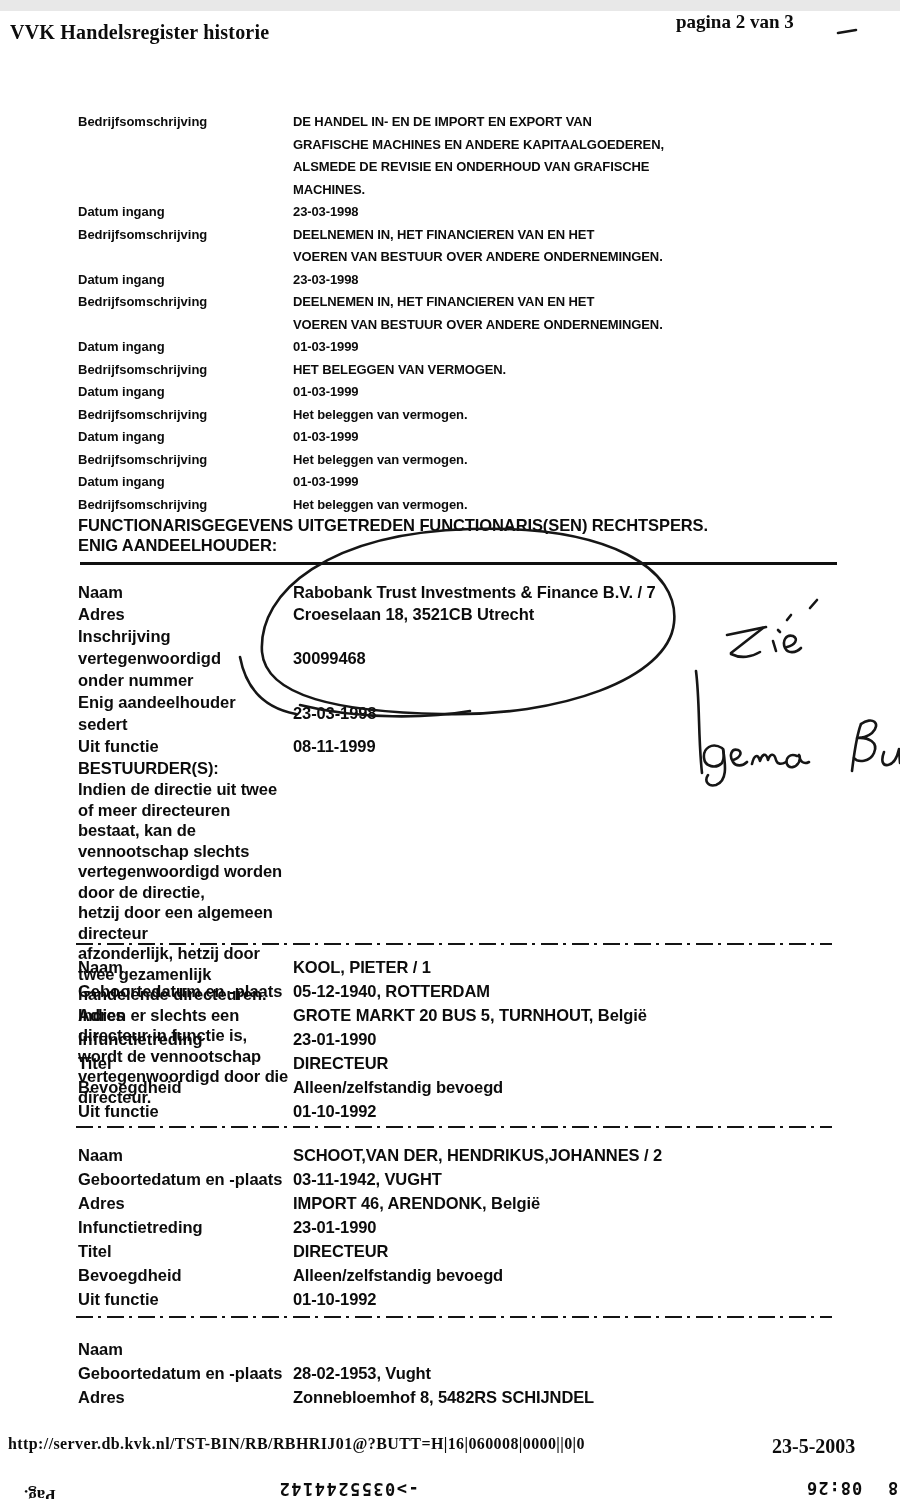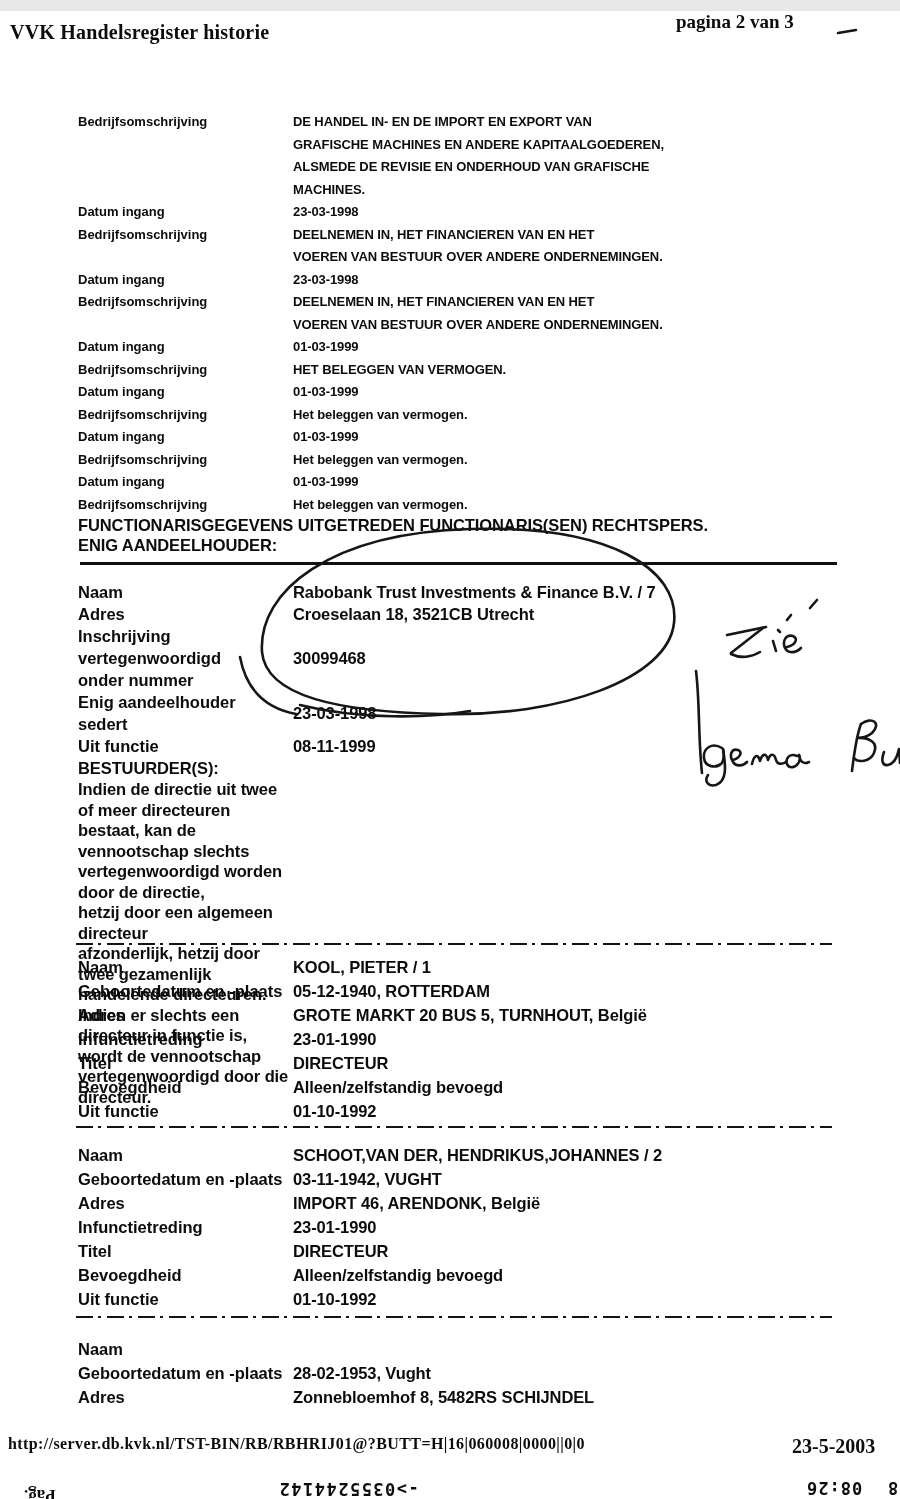--- a/index.html
+++ b/index.html
@@ -27,21 +27,21 @@
   
   .solid-line{position:absolute;left:80px;top:551px;width:757px;height:3px;background:#101010;}
   .dashed-line{position:absolute;left:76px;width:756px;height:2px;
      background:repeating-linear-gradient(90deg,#141414 0 17px,transparent 17px 22px,#141414 22px 25px,transparent 25px 31px);}
   #dash-0{top:932px;}
   #dash-1{top:1115px;}
   #dash-2{top:1305px;}
   
   .footer-url{position:absolute;left:8px;top:1424px;font-family:"Liberation Serif",serif;
               font-weight:700;font-size:16px;letter-spacing:.4px;white-space:nowrap;}
-  .footer-date{position:absolute;left:792px;top:1424px;font-family:"Liberation Serif",serif;
+  .footer-date{position:absolute;left:772px;top:1424px;font-family:"Liberation Serif",serif;
                font-weight:700;font-size:20px;}
   
   .flip{display:inline-block;transform:rotate(180deg);}
   .fax-pag{position:absolute;left:24px;top:1474px;font-family:"Liberation Serif",serif;
            font-weight:700;font-size:17px;}
   .fax-number{position:absolute;left:278px;top:1468px;font-family:"DejaVu Sans Mono",monospace;
               font-weight:700;font-size:17px;letter-spacing:1.5px;}
   .fax-time{position:absolute;left:806px;top:1467px;font-family:"DejaVu Sans Mono",monospace;
             font-weight:700;font-size:17px;letter-spacing:1px;}
   .fax-partial{position:absolute;left:888px;top:1467px;font-family:"DejaVu Sans Mono",monospace;

